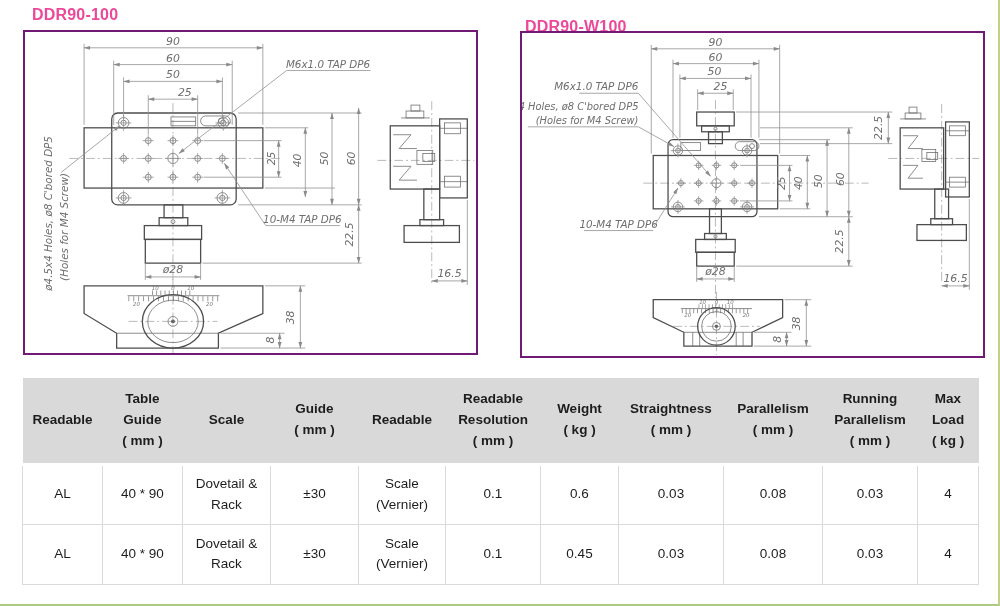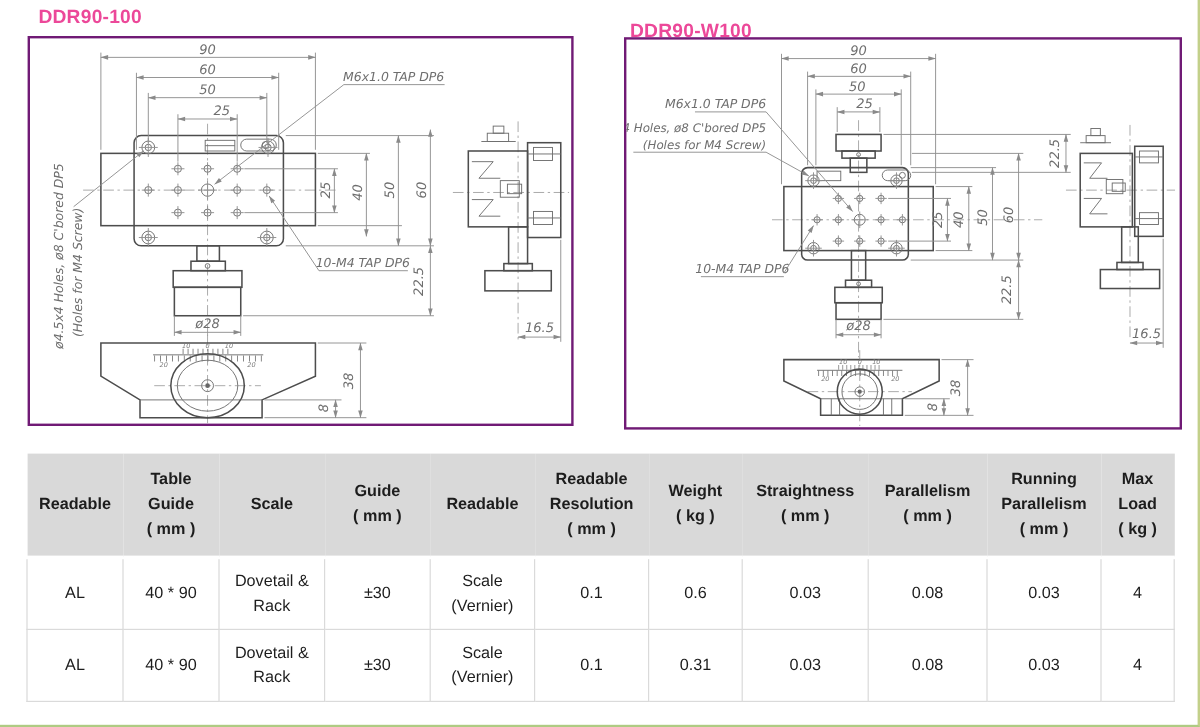--- a/index.html
+++ b/index.html
@@ -476,21 +476,21 @@
       </tr>
       <tr>
         <td>AL</td>
         <td>40 * 90</td>
         <td>Dovetail &amp;
 Rack</td>
         <td>±30</td>
         <td>Scale
 (Vernier)</td>
         <td>0.1</td>
-        <td>0.31</td>
+        <td>0.45</td>
         <td>0.03</td>
         <td>0.08</td>
         <td>0.03</td>
         <td>4</td>
       </tr>
     </tbody>
   </table>
 
 </div>
 

